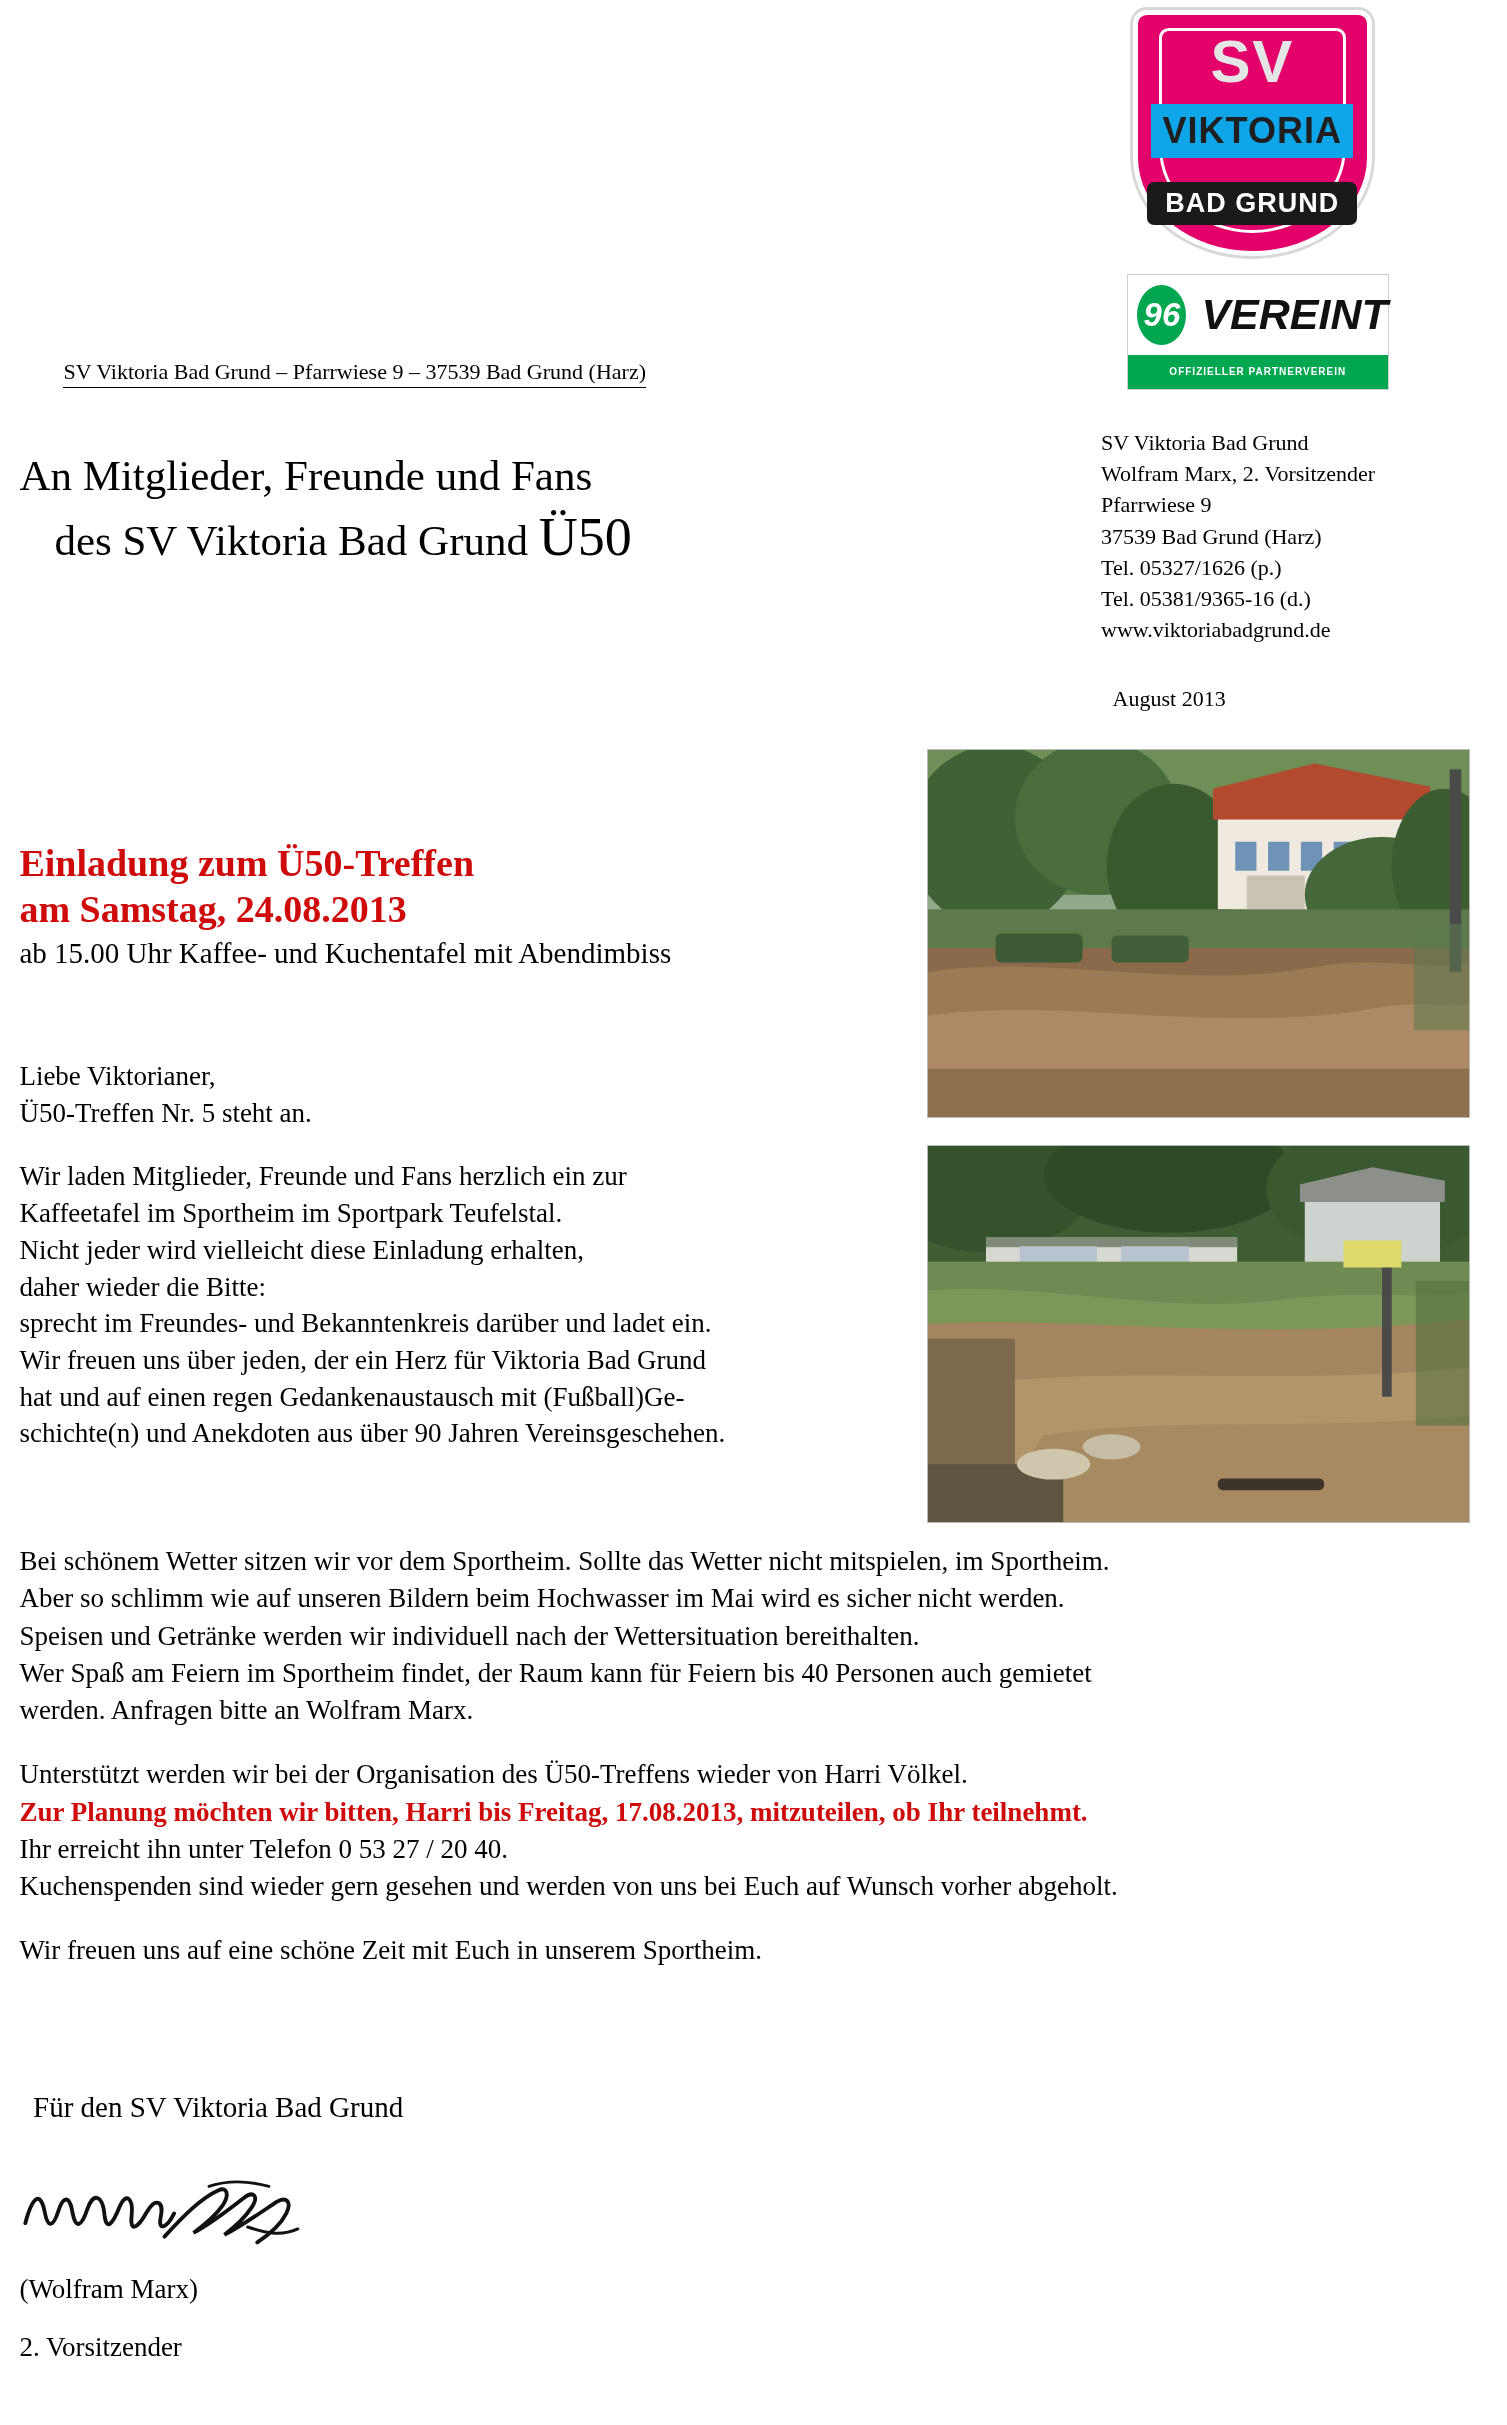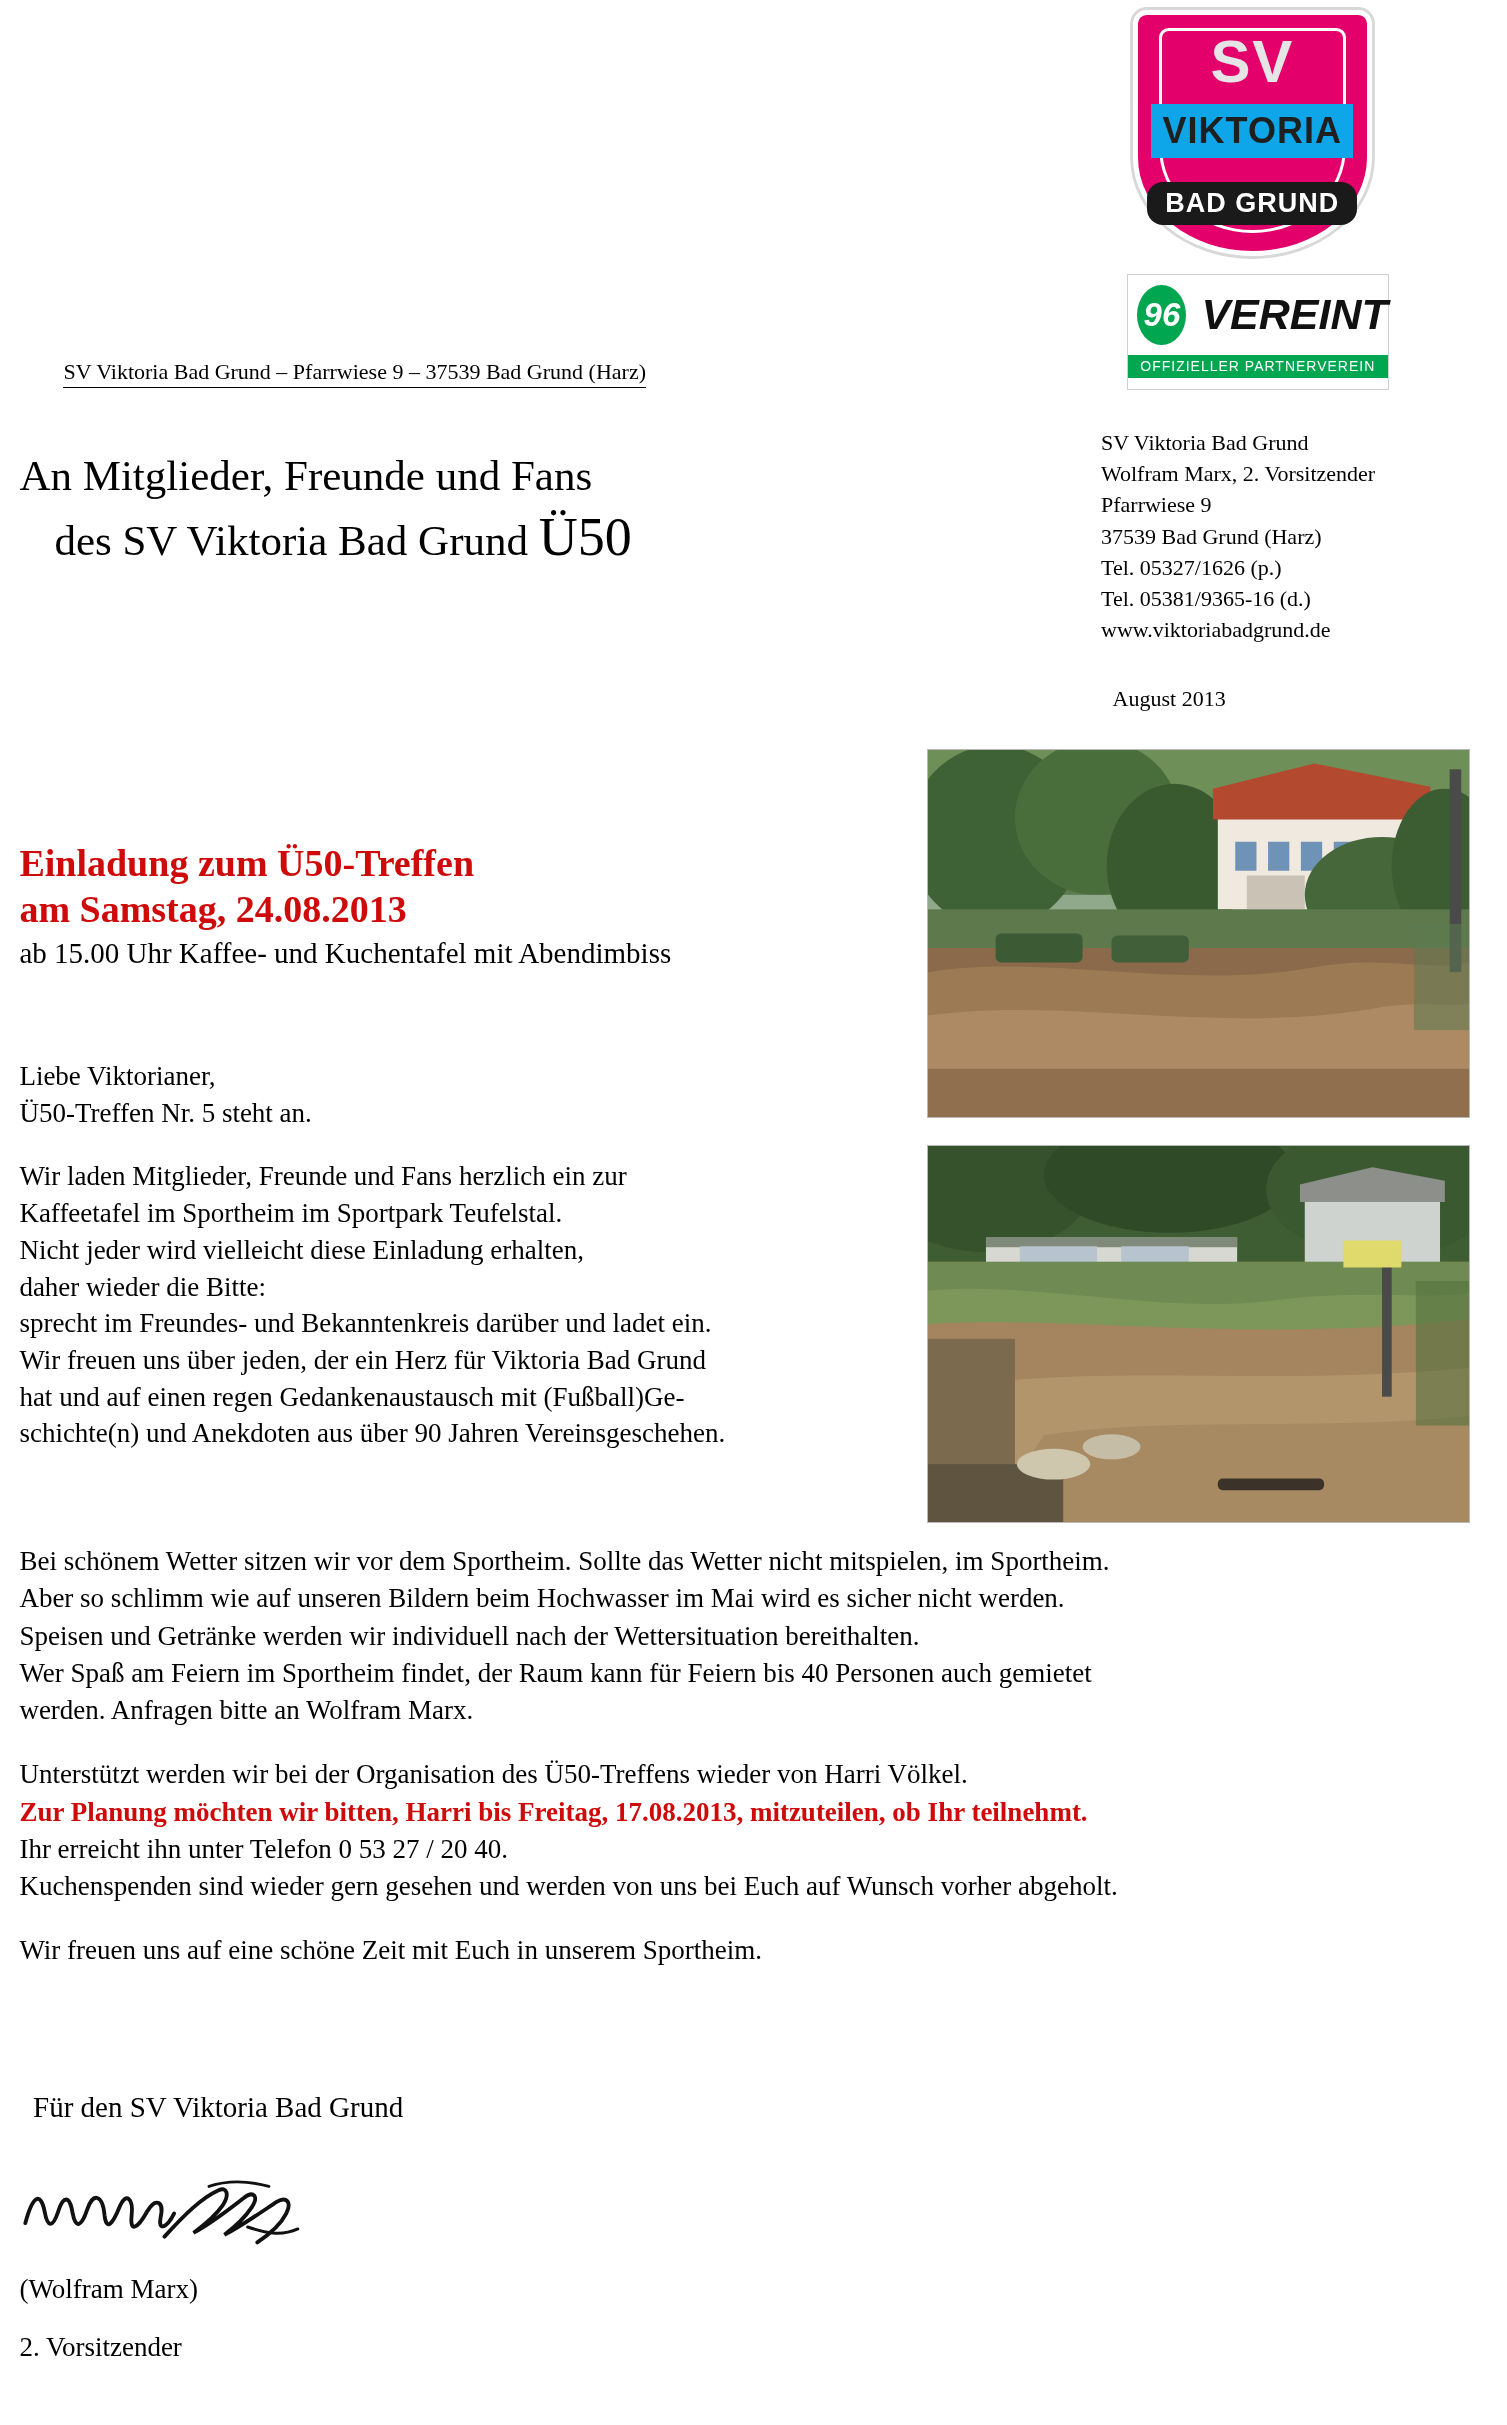--- a/index.html
+++ b/index.html
@@ -89,21 +89,21 @@
     font-size: 36px;
     letter-spacing: 1px;
   }
   .crest-town-band {
     position: absolute;
     top: 167px;
     left: 9.7px;
     right: 9.7px;
     height: 43px;
     background: #1a1a1a;
-    border-radius: 16px;
+    border-radius: 7px;
     display: flex;
     align-items: center;
     justify-content: center;
   }
   .crest-town {
     color: #ffffff;
     font-family: "Liberation Sans", sans-serif;
     font-weight: bold;
     font-size: 27px;
     letter-spacing: 1px;
@@ -142,26 +142,26 @@
   }
   .vereint {
     font-family: "Liberation Sans", sans-serif;
     font-weight: bold;
     font-style: italic;
     font-size: 43px;
     color: #111111;
     letter-spacing: 0px;
   }
   .partner-bottom {
-    height: 23px;
+    height: 34px;
     background: #00a650;
     color: #ffffff;
     font-family: "Liberation Sans", sans-serif;
-    font-size: 14px;
-    font-weight: normal;
+    font-size: 10px;
+    font-weight: bold;
     letter-spacing: 1px;
     display: flex;
     align-items: center;
     justify-content: center;
   }
 
   
   .sender-line {
     position: absolute;
     top: 359px;

